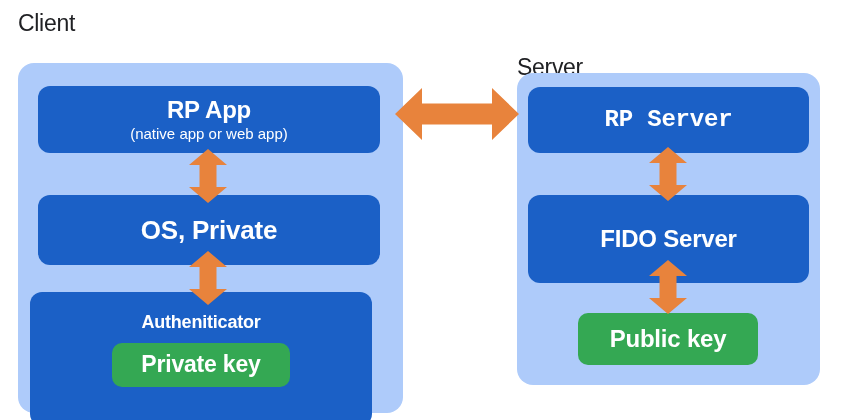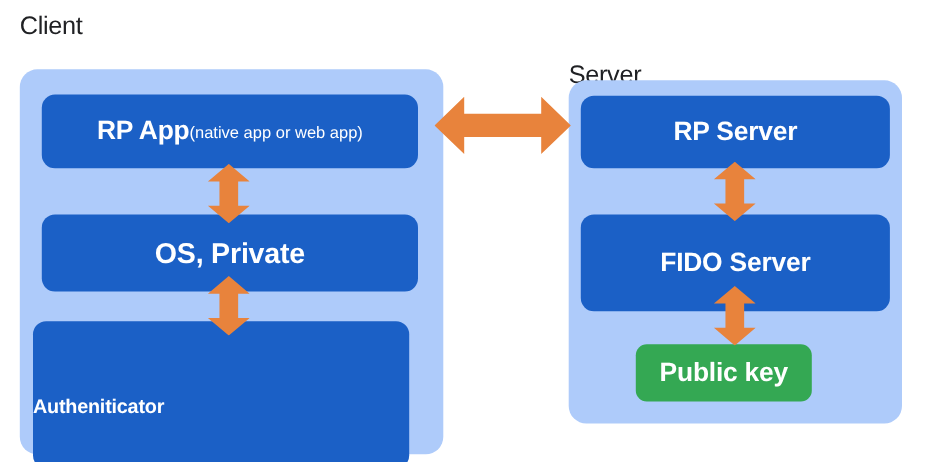--- a/index.html
+++ b/index.html
@@ -29,20 +29,21 @@
   }
   .client-panel { left: 18px;  top: 63px; width: 385px; height: 350px; }
   .server-panel { left: 517px; top: 73px; width: 303px; height: 312px; }
 
   .box {
     position: absolute;
     background: var(--box, #1b60c6);
     border-radius: 12px;
     color: var(--box-text, #ffffff);
     display: flex;
+    flex-direction: column;
     align-items: center;
     justify-content: center;
     text-align: left;
   }
   .box-label {
     font-size: 24px;
     font-weight: 600;
     letter-spacing: -0.2px;
     line-height: 1.1;
   }
@@ -56,21 +57,21 @@
   .os-browser  { left: 20px; top: 132px; width: 342px; height: 70px; }
   .os-browser .box-label { font-size: 26px; }
   .authenticator {
     left: 12px; top: 229px; width: 342px; height: 134px;
     justify-content: flex-start;
     padding-top: 21px;
     box-sizing: border-box;
   }
   .authenticator .box-label { font-size: 18px; }
 
-  .rp-server   { left: 11px; top: 14px;  width: 281px; height: 66px; }
+  .rp-server   { left: 11px; top: 14px;  width: 281px; height: 66px; font-family: Liberation Mono, monospace; }
   .fido-server { left: 11px; top: 122px; width: 281px; height: 88px; }
   .rp-server .box-label, .fido-server .box-label { font-size: 24px; }
 
   .key-pill {
     background: var(--key-green, #34a853);
     border-radius: 10px;
     color: #ffffff;
     font-weight: 600;
     display: flex;
     align-items: center;
@@ -78,21 +79,21 @@
     letter-spacing: -0.2px;
   }
   .private-key {
     width: 178px; height: 44px;
     margin-top: 10px;
     font-size: 23px;
   }
   .public-key {
     position: absolute;
     left: 61px; top: 240px;
-    width: 160px; height: 52px;
+    width: 180px; height: 52px;
     font-size: 24px;
   }
 
   .arrow { position: absolute; }
   .arrow svg { display: block; }
   .arrow path { fill: var(--arrow, #e8833c); }
   .arrow-h  { left: 395px; top: 88px;  width: 124px; height: 52px; }
   .arrow-c1 { left: 189px; top: 149px; width: 38px;  height: 54px; }
   .arrow-c2 { left: 189px; top: 251px; width: 38px;  height: 54px; }
   .arrow-s1 { left: 649px; top: 147px; width: 38px;  height: 54px; }
@@ -109,20 +110,23 @@
   <div class="panel client-panel">
     <div class="box rp-app">
       <div class="box-label">RP App</div>
       <div class="box-sub">(native app or web app)</div>
     </div>
     <div class="box os-browser">
       <div class="box-label">OS, Private</div>
     </div>
     <div class="box authenticator">
       <div class="box-label">Autheniticator</div>
+      <div class="key-pill private-key">
+        <span>Private key</span>
+      </div>
     </div>
   </div>
 
   <div class="panel server-panel">
     <div class="box rp-server">
       <div class="box-label">RP Server</div>
     </div>
     <div class="box fido-server">
       <div class="box-label">FIDO Server</div>
     </div>

